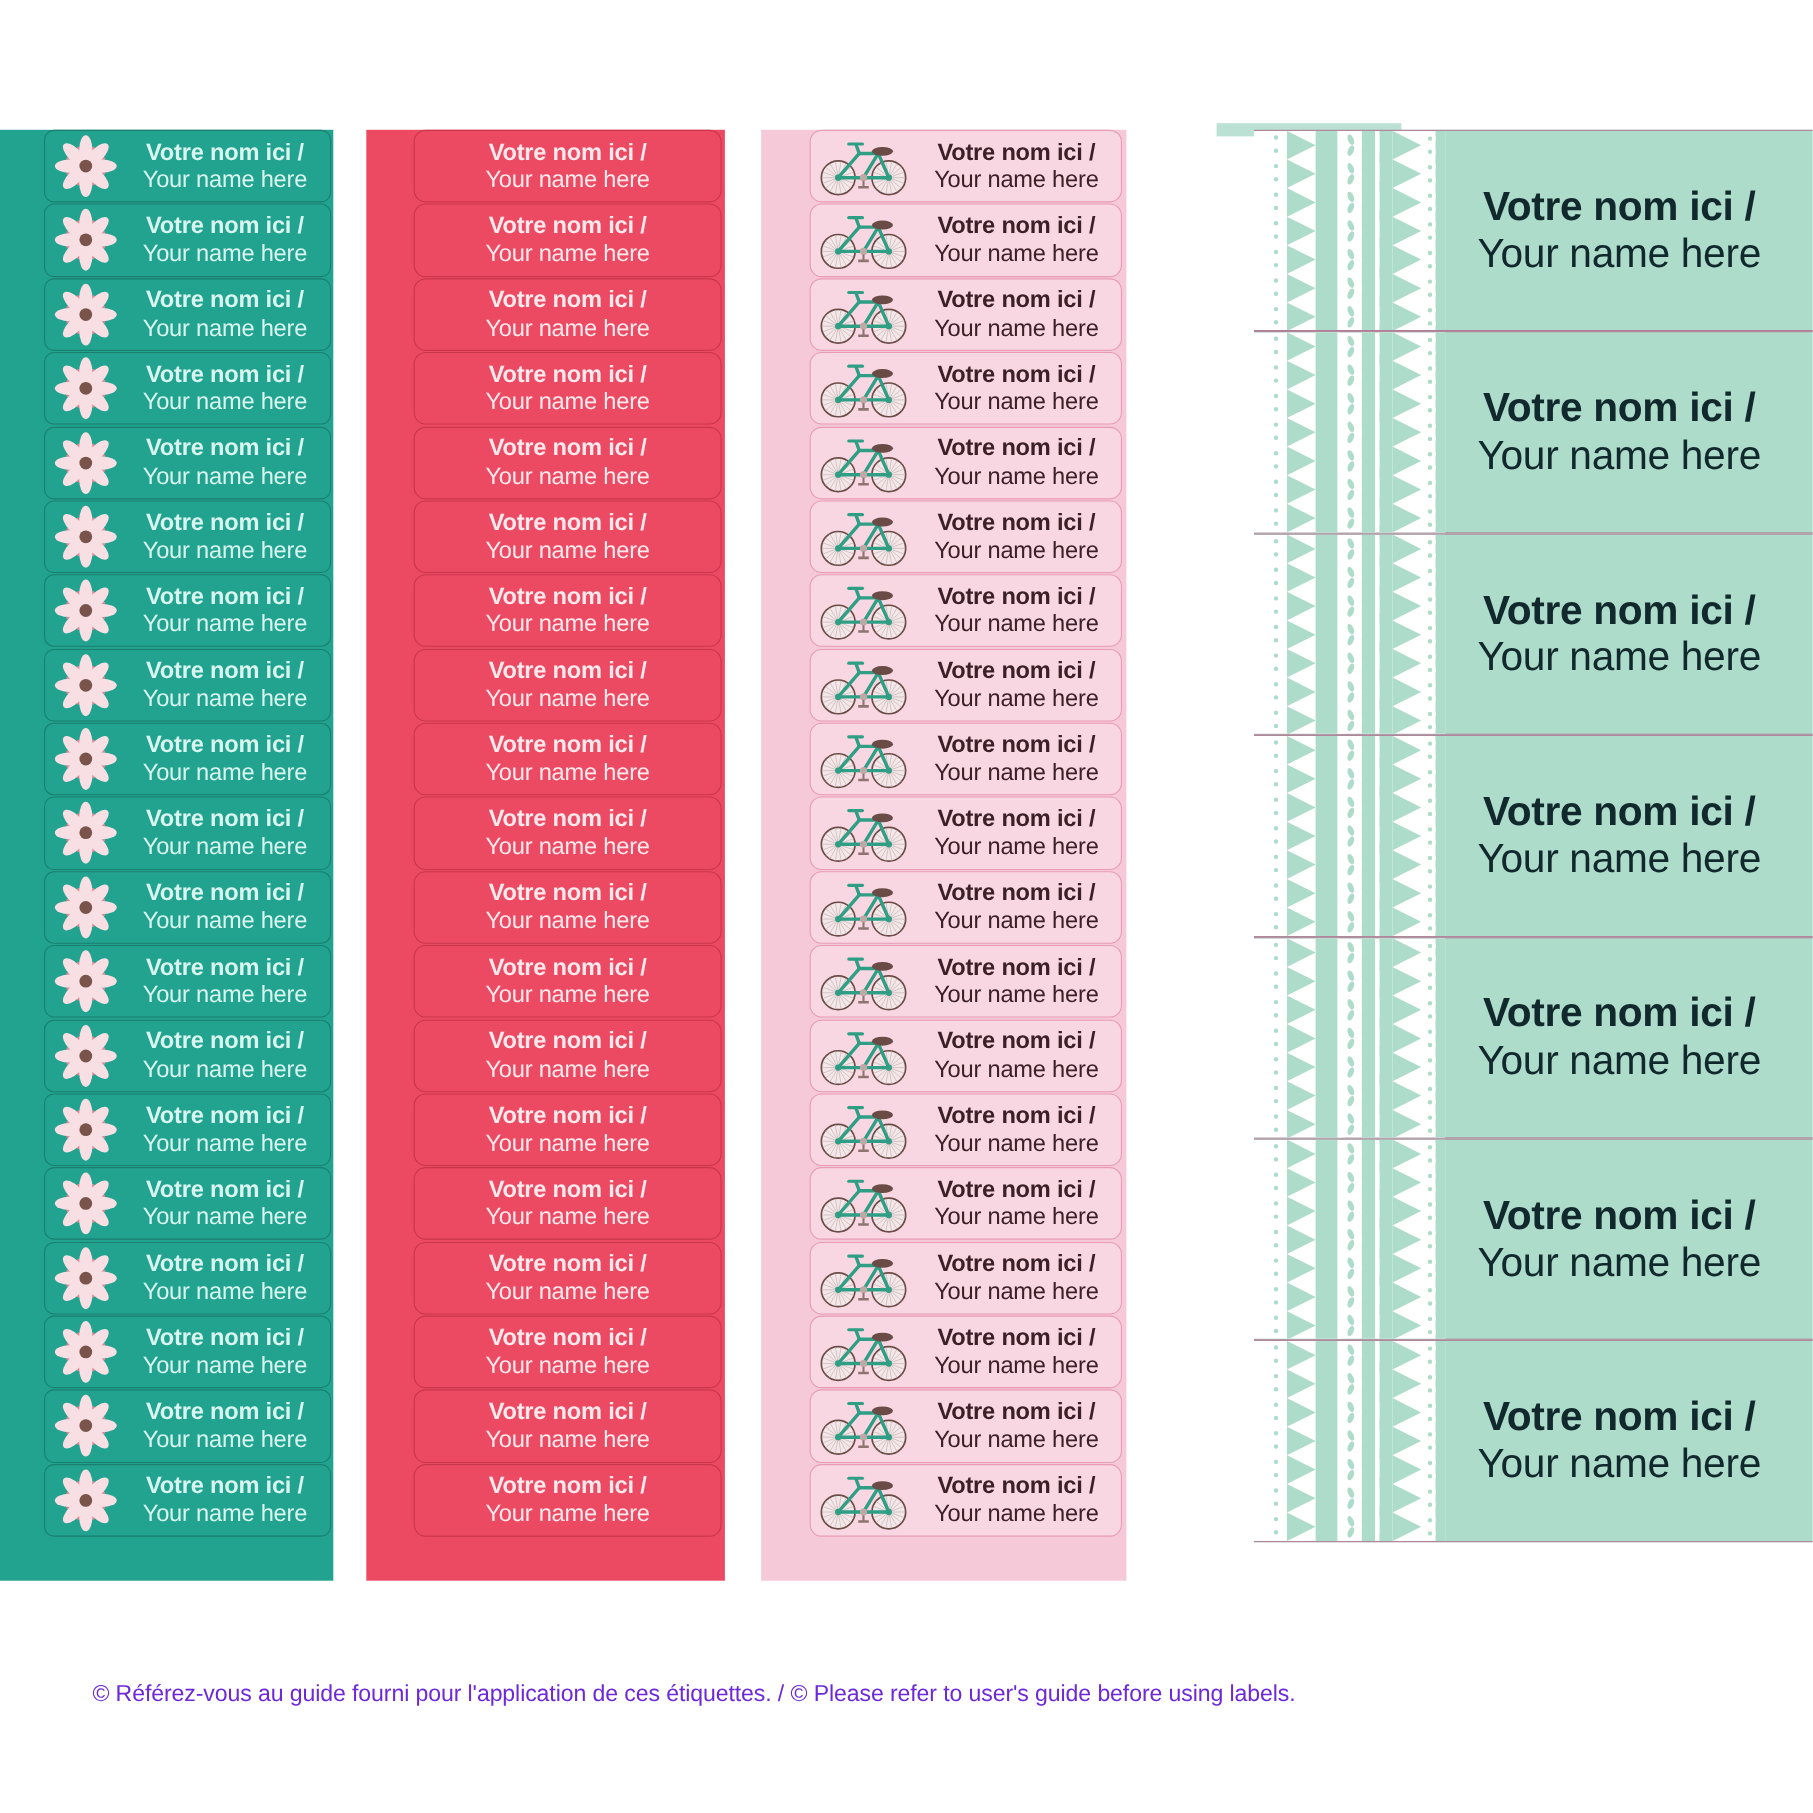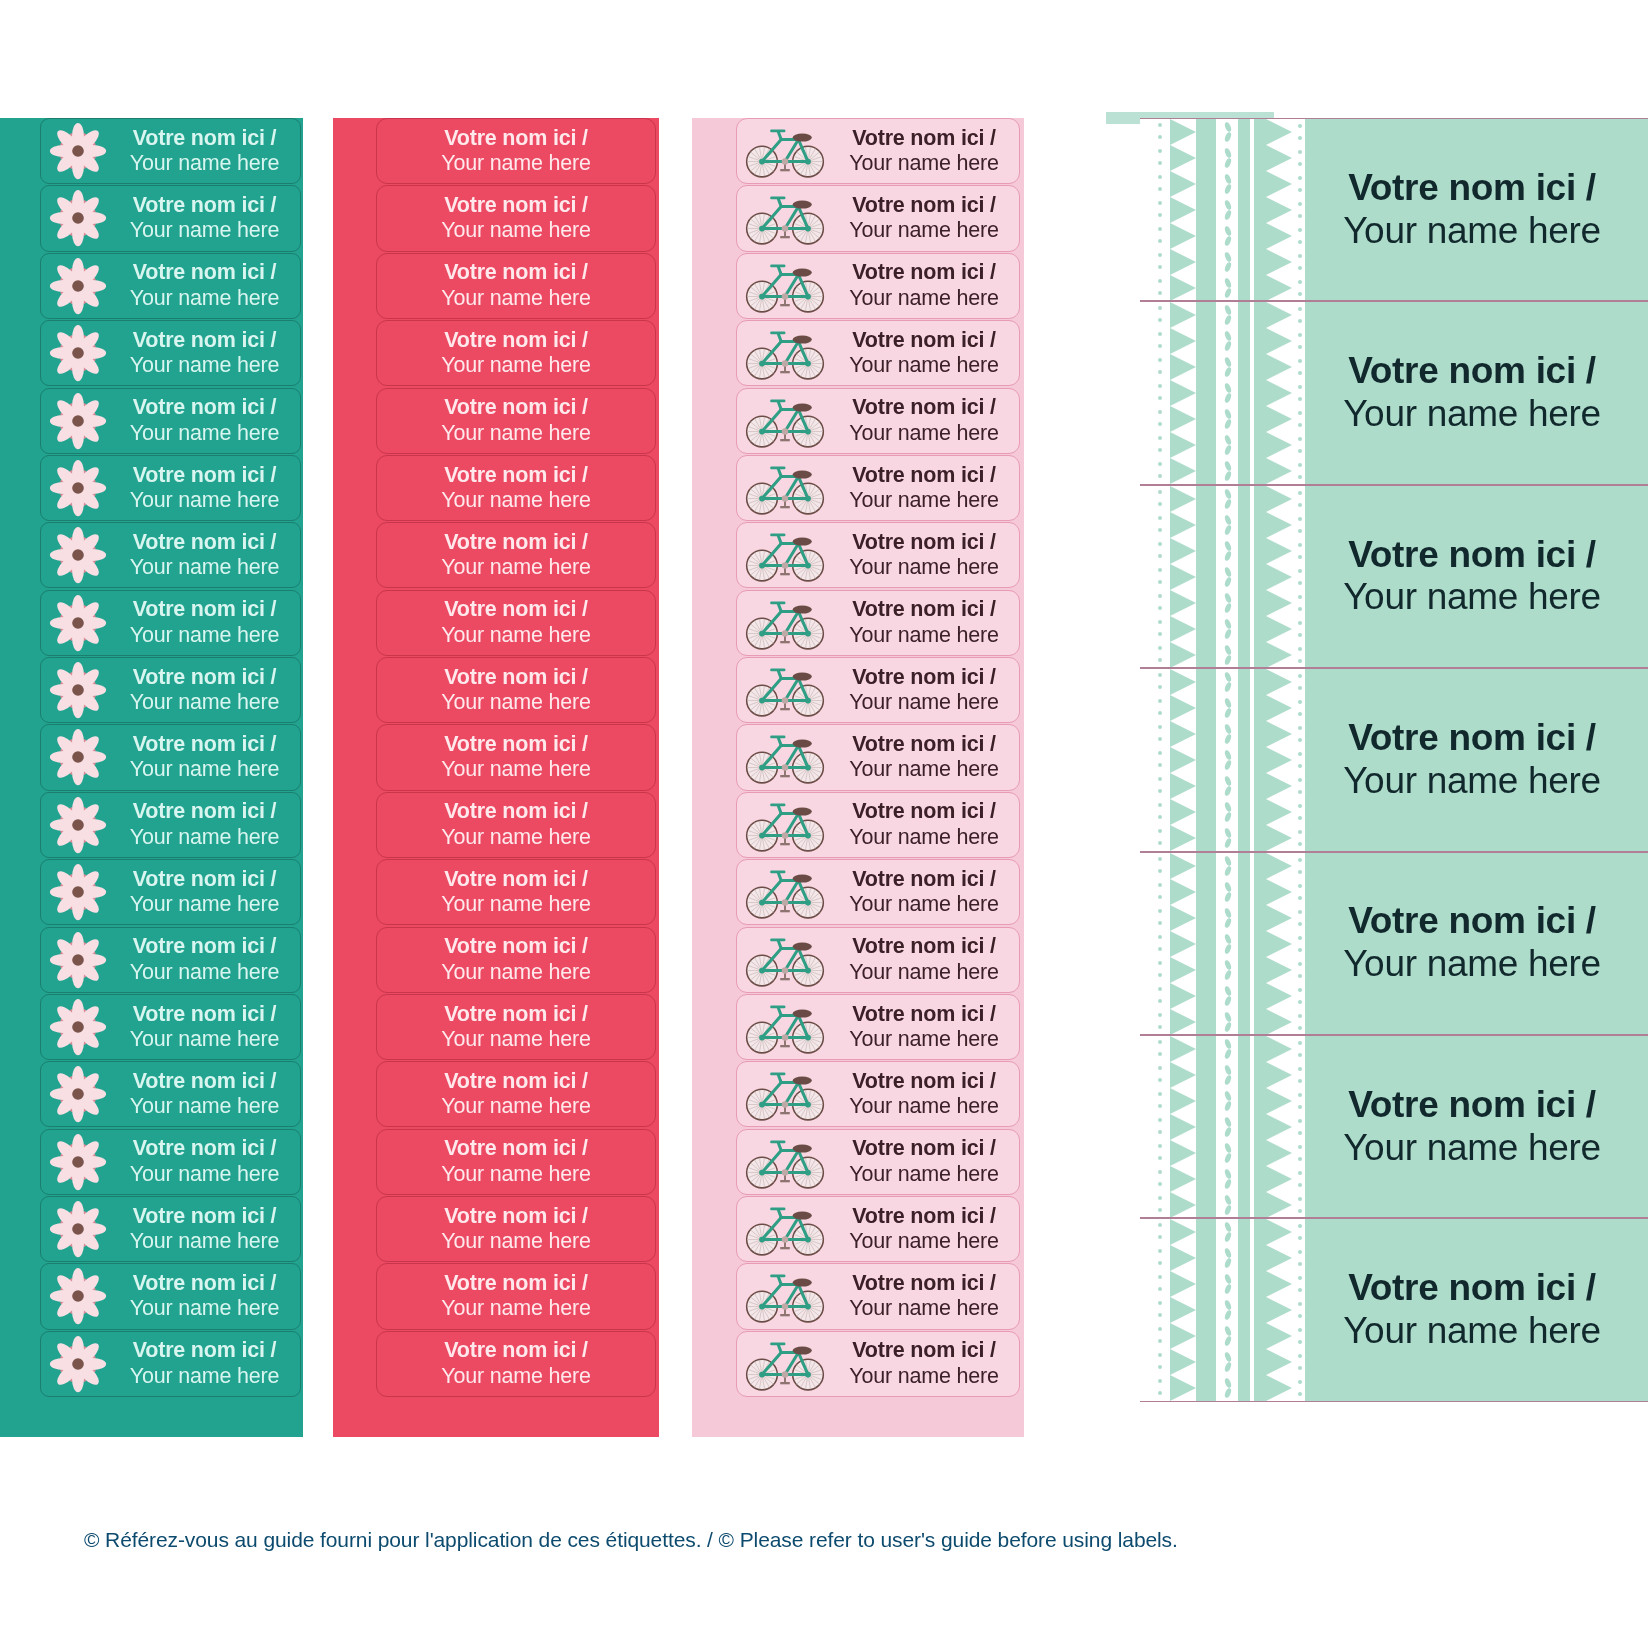--- a/index.html
+++ b/index.html
@@ -84,21 +84,21 @@
   #col-mint .txt .l2{font-weight:normal;}
   
   #mint-top-band{
     position:absolute;left:1106px;top:112px;width:168px;height:12px;background:#aedccb;opacity:.85;
   }
 
   
   #footer{
     position:absolute;left:84px;top:1528px;width:1480px;
     font-family:"Liberation Sans Narrow","Liberation Sans",sans-serif;
-    font-size:21px;color:#0c4a6e;letter-spacing:-0.1px;white-space:nowrap;
+    font-size:21px;color:#6d28d9;letter-spacing:-0.1px;white-space:nowrap;
   }
 
   svg{display:block;}
 </style>
 </head>
 <body>
 
 <div class="sheet">
 
   <div class="col" id="col-daisy">

